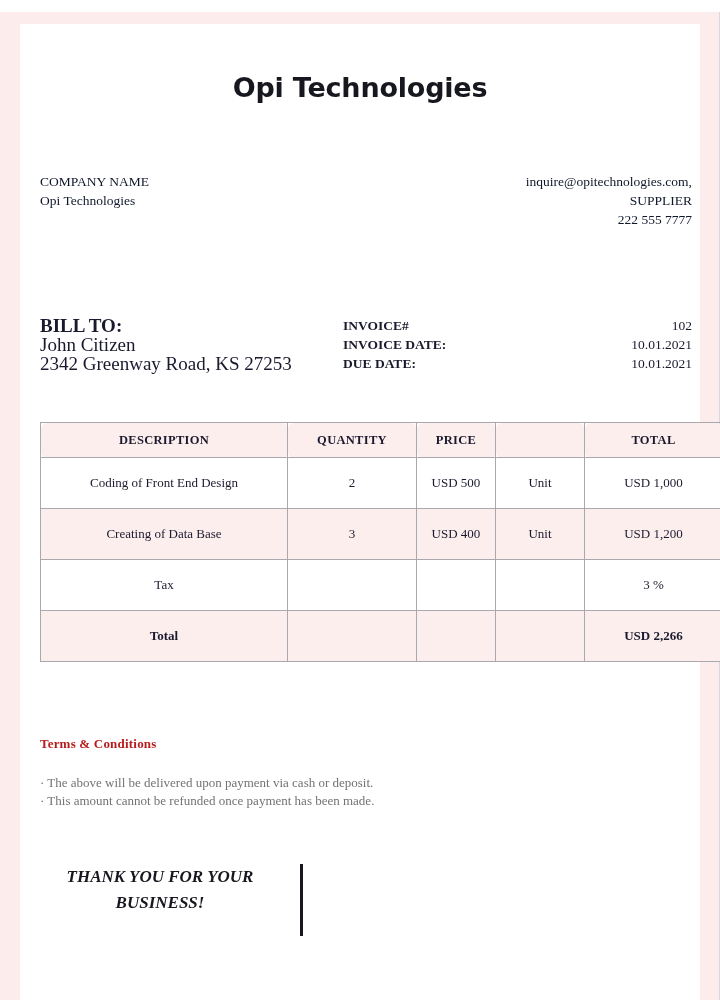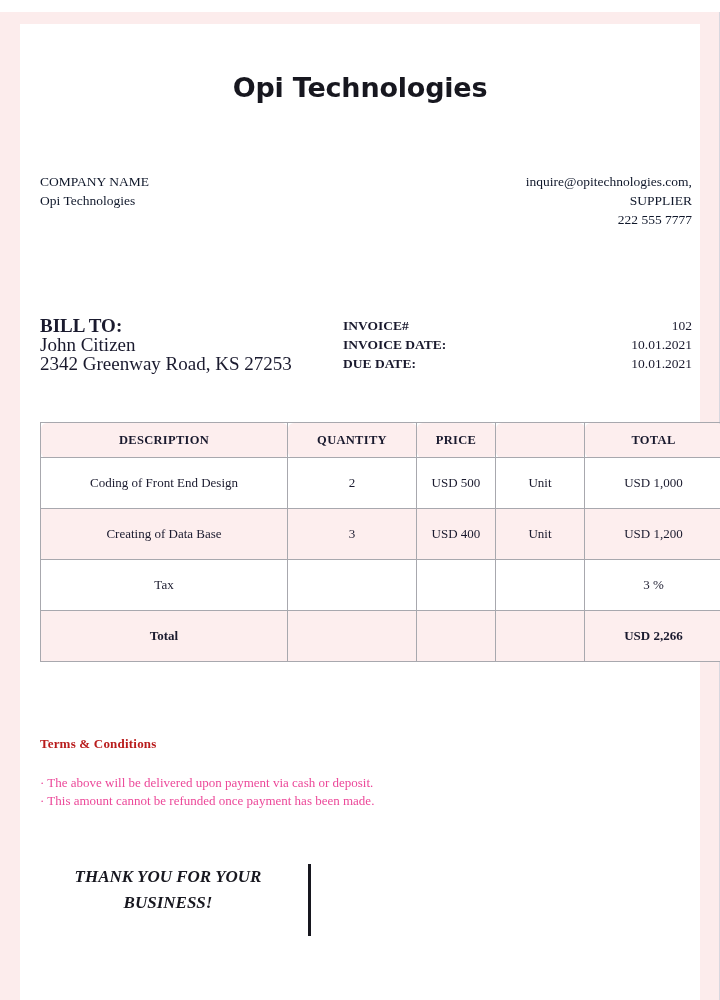--- a/index.html
+++ b/index.html
@@ -183,28 +183,28 @@
     font-weight: bold;
     color: #b91c1c;
     letter-spacing: 0.2px;
   }
   .terms-list {
     margin-top: 22px;
   }
   .terms-item {
     font-size: 13px;
     line-height: 18px;
-    color: #ec4899;
+    color: #737373;
     white-space: nowrap;
   }
 
   
   .thanks-block {
     position: absolute;
-    left: 28px;
+    left: 20px;
     top: 840px;
     width: 300px;
   }
   .thanks-text {
     width: 240px;
     text-align: center;
     font-size: 17px;
     font-weight: bold;
     font-style: italic;
     line-height: 26px;

